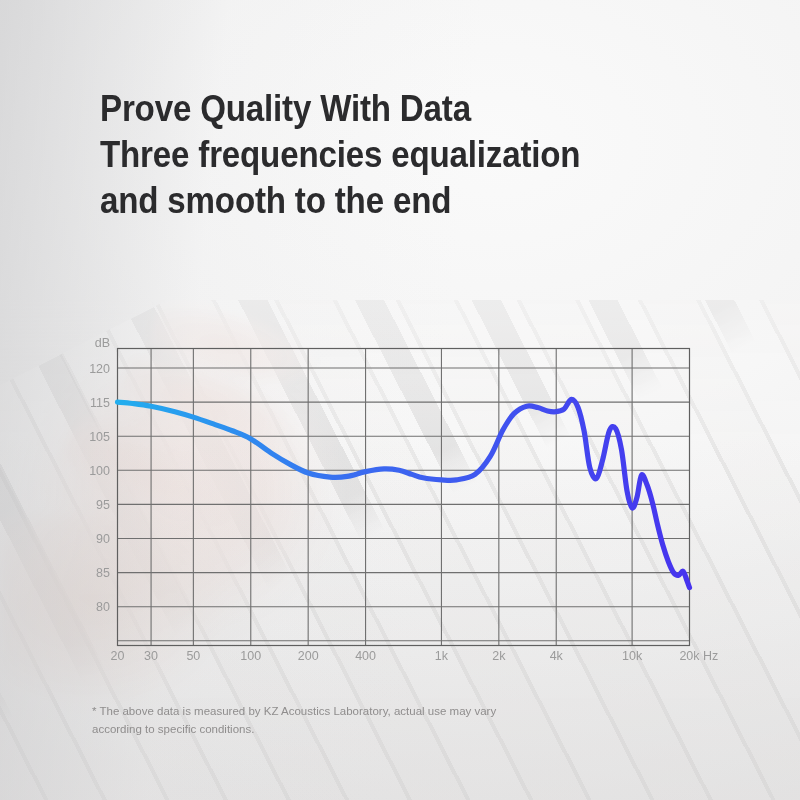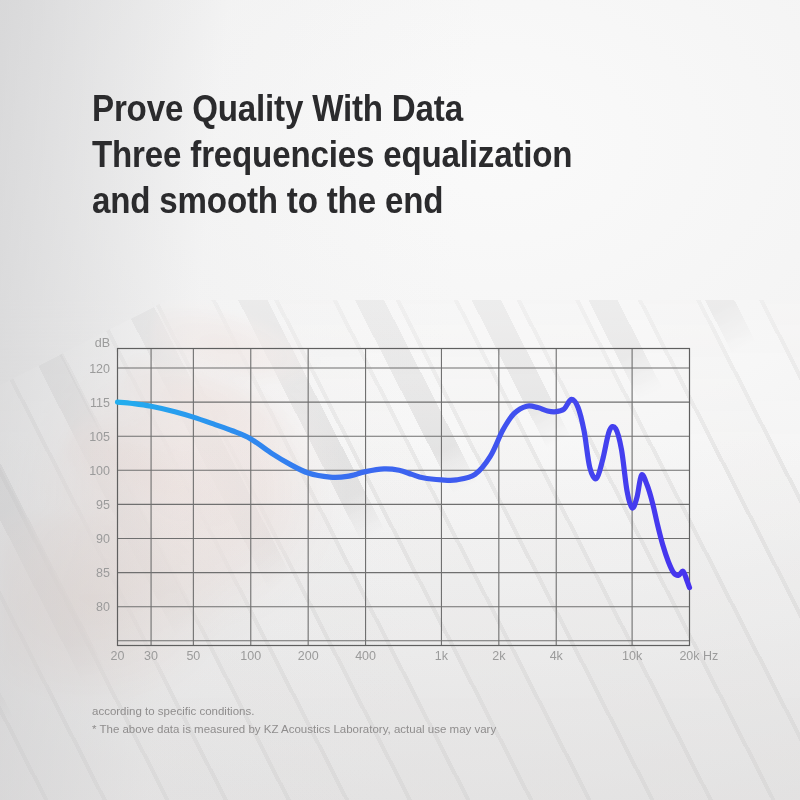--- a/index.html
+++ b/index.html
@@ -84,21 +84,21 @@
     filter: blur(7px);
   }
   #bg-photo .haze {
     position: absolute; inset: 0;
     background: linear-gradient(180deg, rgba(244,243,243,0.55) 0%, rgba(244,243,243,0.18) 30%, rgba(238,236,236,0.35) 100%);
   }
 
   
   #headline {
     position: absolute;
-    left: 92px; top: 86px;
+    left: 100px; top: 86px;
     width: 660px;
     z-index: 5;
   }
   #headline .line {
     font-family: "Liberation Sans Narrow", "Liberation Sans", sans-serif;
     font-size: 36px;
     font-weight: bold;
     line-height: 1.28;
     color: #2b2b2d;
     letter-spacing: -0.2px;
@@ -203,15 +203,15 @@
         <text x="632.1036141600677" y="660" text-anchor="middle" font-family="Liberation Sans, sans-serif" font-size="12.5" fill="#9b9b9b">10k</text>
         <text x="689.5" y="660" text-anchor="middle" font-family="Liberation Sans, sans-serif" font-size="12.5" fill="#9b9b9b">20k</text>
       </g>
     <text id="y-unit" x="110" y="347" text-anchor="end" font-family="Liberation Sans, sans-serif" font-size="12.5" fill="#9b9b9b">dB</text>
     <text id="x-unit" x="703" y="660" text-anchor="start" font-family="Liberation Sans, sans-serif" font-size="12.5" fill="#9b9b9b">Hz</text>
     <path id="response-curve" fill="none" stroke="url(#lineGrad)" stroke-width="5.2" stroke-linecap="round" stroke-linejoin="round" d="M 117.50 402.10 C 120.02 402.33, 127.00 402.78, 132.60 403.46 C 138.19 404.15, 144.02 404.83, 151.07 406.19 C 158.12 407.56, 167.85 409.83, 174.90 411.65 C 181.95 413.47, 186.67 414.94, 193.37 417.10 C 200.07 419.26, 208.61 422.33, 215.10 424.61 C 221.59 426.88, 226.35 428.36, 232.29 430.74 C 238.24 433.13, 244.07 435.06, 250.77 438.93 C 257.47 442.79, 266.01 449.73, 272.50 453.93 C 278.98 458.14, 283.74 460.98, 289.69 464.16 C 295.63 467.34, 301.47 470.87, 308.17 473.03 C 314.87 475.19, 323.41 476.55, 329.89 477.12 C 336.38 477.69, 341.14 477.35, 347.09 476.44 C 353.03 475.53, 359.40 472.91, 365.56 471.66 C 371.72 470.41, 378.44 469.16, 384.04 468.94 C 389.64 468.71, 394.49 469.39, 399.14 470.30 C 403.78 471.21, 407.93 473.14, 411.90 474.39 C 415.87 475.64, 418.04 476.89, 422.96 477.80 C 427.88 478.71, 435.84 479.51, 441.44 479.85 C 447.03 480.19, 450.94 480.76, 456.53 479.85 C 462.13 478.94, 469.42 478.26, 475.01 474.39 C 480.61 470.53, 485.47 464.05, 490.11 456.66 C 494.75 449.27, 498.90 437.22, 502.87 430.06 C 506.84 422.90, 509.96 417.67, 513.93 413.69 C 517.90 409.72, 522.72 407.22, 526.70 406.19 C 530.67 405.17, 534.28 406.76, 537.75 407.56 C 541.22 408.35, 544.43 410.28, 547.51 410.97 C 550.58 411.65, 553.46 411.99, 556.23 411.65 C 559.00 411.31, 561.61 410.97, 564.12 408.92 C 566.64 406.87, 569.02 399.66, 571.33 399.37 C 573.63 399.09, 575.83 401.93, 577.95 407.22 C 580.08 412.50, 582.12 421.03, 584.09 431.08 C 586.07 441.14, 587.75 459.67, 589.80 467.57 C 591.86 475.47, 594.31 479.73, 596.43 478.48 C 598.56 477.23, 600.41 468.03, 602.57 460.07 C 604.73 452.11, 607.20 435.97, 609.38 430.74 C 611.56 425.52, 613.65 425.52, 615.67 428.70 C 617.69 431.88, 619.63 439.50, 621.52 449.84 C 623.40 460.18, 625.22 481.10, 626.98 490.76 C 628.74 500.42, 630.45 506.67, 632.10 507.81 C 633.76 508.95, 635.36 503.04, 636.93 497.58 C 638.49 492.12, 639.78 477.12, 641.49 475.07 C 643.20 473.03, 645.36 480.64, 647.20 485.30 C 649.04 489.96, 650.82 496.44, 652.54 503.04 C 654.27 509.63, 655.84 517.81, 657.57 524.86 C 659.29 531.91, 661.07 539.18, 662.87 545.32 C 664.68 551.46, 666.61 557.14, 668.39 561.69 C 670.18 566.23, 671.90 570.33, 673.57 572.60 C 675.25 574.87, 676.86 575.56, 678.44 575.33 C 680.02 575.10, 681.69 570.55, 683.04 571.24 C 684.40 571.92, 685.47 576.69, 686.55 579.42 C 687.63 582.15, 689.01 586.24, 689.50 587.60"></path>
   </svg>
 </div>
 
 <div id="footnote">
+  <div>* The above data is measured by KZ Acoustics Laboratory, actual use may vary</div>
   <div>according to specific conditions.</div>
-  <div>* The above data is measured by KZ Acoustics Laboratory, actual use may vary</div>
 </div>
 
 </body></html>

